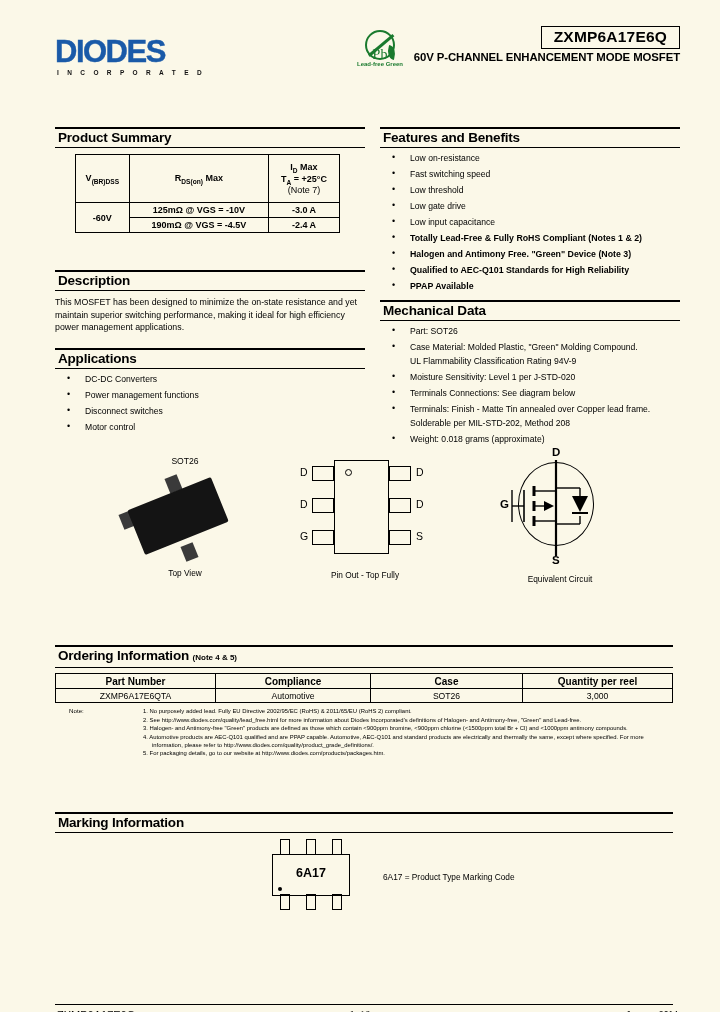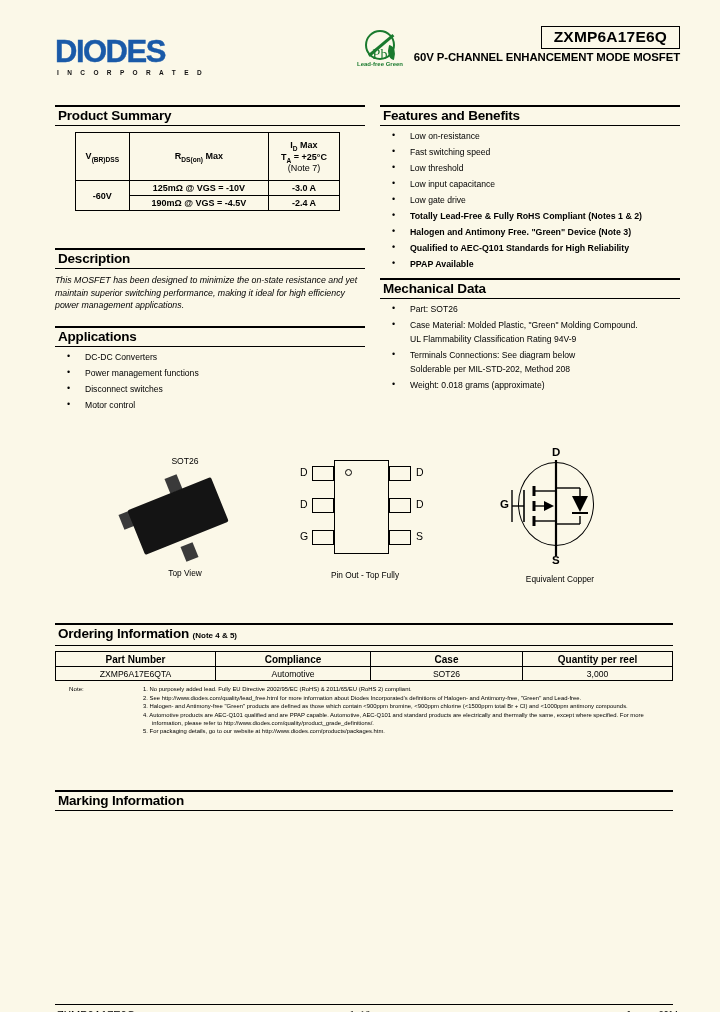--- a/index.html
+++ b/index.html
@@ -54,21 +54,21 @@
   }
   .subtitle {
     position:absolute; right:40px; top:51px;
     font-size:11.4px; font-weight:bold; letter-spacing:-0.1px;
   }
 
   
   .sec {
     font-size:13.5px; font-weight:bold; letter-spacing:-0.2px;
     border-top:2.4px solid #000; border-bottom:1.6px solid #000;
-    padding:1px 0 1px 3px; line-height:16px;
+    padding:1px 0 1px 3px; line-height:16px;margin-top:22px;
   }
   .sec .note-sm { font-size:8px; font-weight:bold; letter-spacing:0; }
 
   .colL { position:absolute; left:55px; width:310px; }
   .colR { position:absolute; left:380px; width:300px; }
 
   
   table.ps { border-collapse:collapse; width:265px; margin:6px 0 0 20px; }
   table.ps td {
     border:1px solid #000; text-align:center; font-size:9px;
@@ -83,21 +83,21 @@
     position:relative; padding-left:30px; font-size:8.6px;
     line-height:13.4px; margin-bottom:2.6px;
   }
   ul.b li:before {
     content:"\2022"; position:absolute; left:12px; top:-1px; font-size:9px;
   }
   ul.b li.bold { font-weight:bold; font-size:8.8px; }
   ul.b li.nb { padding-left:30px; }
   ul.b li.nb:before { content:""; }
 
-  .para { font-size:8.8px; line-height:12.6px; margin:5px 0 0 0;font-style:italic; }
+  .para { font-size:8.8px; line-height:12.6px; margin:5px 0 0 0; }
 
   
   .diagrams { position:absolute; left:0; top:440px; width:720px; height:170px; }
   .dlabel { font-size:8.3px; text-align:center; }
 
   
   .pkg { position:absolute; left:105px; top:16px; width:160px; height:110px; }
   .pkg-body {
     position:absolute; left:28px; top:22px; width:90px; height:48px;
     background:#141414; transform:rotate(-22deg); border-radius:2px;
@@ -235,36 +235,38 @@
       <li>Motor control</li>
     </ul>
   </div>
 
   <div class="colR" style="top:105px;">
     <div class="sec">Features and Benefits</div>
     <ul class="b">
       <li>Low on-resistance</li>
       <li>Fast switching speed</li>
       <li>Low threshold</li>
+      <li>Low gate drive</li>
       <li>Low input capacitance</li>
-      <li>Low gate drive</li>
       <li class="bold">Totally Lead-Free &amp; Fully RoHS Compliant (Notes 1 &amp; 2)</li>
       <li class="bold">Halogen and Antimony Free. "Green" Device (Note 3)</li>
       <li class="bold">Qualified to AEC-Q101 Standards for High Reliability</li>
       <li class="bold">PPAP Available</li>
     </ul>
   </div>
 
   <div class="colR" style="top:278px;">
     <div class="sec">Mechanical Data</div>
     <ul class="b">
       <li>Part: SOT26</li>
       <li>Case Material: Molded Plastic, "Green" Molding Compound.</li>
       <li class="nb" style="margin-top:-2px;">UL Flammability Classification Rating 94V-9</li>
+      <li>Moisture Sensitivity:  Level 1 per J-STD-020</li>
       <li>Terminals Connections: See diagram below</li>
+      <li>Terminals: Finish - Matte Tin annealed over Copper lead frame.</li>
       <li class="nb" style="margin-top:-2px;">Solderable per MIL-STD-202, Method 208</li>
       <li>Weight: 0.018 grams (approximate)</li>
     </ul>
   </div>
 
   <div class="diagrams">
 
     <div class="pkg">
       <div class="dlabel" style="font-size:8.6px;">SOT26</div>
       <div style="position:absolute;left:0;top:14px;width:160px;height:92px;">
@@ -314,21 +316,21 @@
         <line x1="44" y1="75" x2="66" y2="75" stroke="#000" stroke-width="1.4"></line>
         <line x1="66" y1="42" x2="90" y2="42" stroke="#000" stroke-width="1.4"></line>
         <line x1="66" y1="78" x2="90" y2="78" stroke="#000" stroke-width="1.4"></line>
         <line x1="90" y1="42" x2="90" y2="50" stroke="#000" stroke-width="1.4"></line>
         <line x1="90" y1="70" x2="90" y2="78" stroke="#000" stroke-width="1.4"></line>
         <polygon points="82,50 98,50 90,66" fill="#000"></polygon>
         <line x1="82" y1="67" x2="98" y2="67" stroke="#000" stroke-width="2"></line>
       </svg>
       <div class="eq-lbl" style="left:10px;top:52px;">G</div>
       <div class="eq-lbl" style="left:62px;top:108px;">S</div>
-      <div class="dlabel" style="position:absolute;left:-5px;top:128px;width:150px;">Equivalent Copper</div>
+      <div class="dlabel" style="position:absolute;left:-5px;top:128px;width:150px;">Equivalent Circuit</div>
     </div>
   </div>
 
   <div style="position:absolute;left:55px;top:623px;width:618px;">
     <div class="sec">
       <span>Ordering Information</span>
       <span class="note-sm">(Note 4 &amp; 5)</span>
     </div>
     <table class="oi">
       <tbody>
@@ -355,20 +357,33 @@
         <li>4. Automotive products are AEC-Q101 qualified and are PPAP capable. Automotive, AEC-Q101 and standard products are electrically and thermally the same, except where specified. For more information, please refer to http://www.diodes.com/quality/product_grade_definitions/.</li>
         <li>5. For packaging details, go to our website at http://www.diodes.com/products/packages.htm.</li>
       </ol>
     </div>
   </div>
 
   <div style="position:absolute;left:55px;top:790px;width:618px;">
     <div class="sec">Marking Information</div>
   </div>
 
+  <div class="marking">
+    <div class="mk-pin" style="left:280px;top:17px;"></div>
+    <div class="mk-pin" style="left:306px;top:17px;"></div>
+    <div class="mk-pin" style="left:332px;top:17px;"></div>
+    <div class="mk-pin" style="left:280px;top:72px;"></div>
+    <div class="mk-pin" style="left:306px;top:72px;"></div>
+    <div class="mk-pin" style="left:332px;top:72px;"></div>
+    <div class="mk-body">
+      <div class="mk-code">6A17</div>
+      <div class="mk-dot"></div>
+    </div>
+    <div class="mk-legend">6A17 = Product Type Marking Code</div>
+  </div>
 
   <div class="footer">
     <div class="frule"></div>
     <div class="fl">
       <div class="f1">ZXMP6A17E6Q</div>
 
     </div>
     <div class="fc">
       <div class="f1">1 of 8</div>
 

